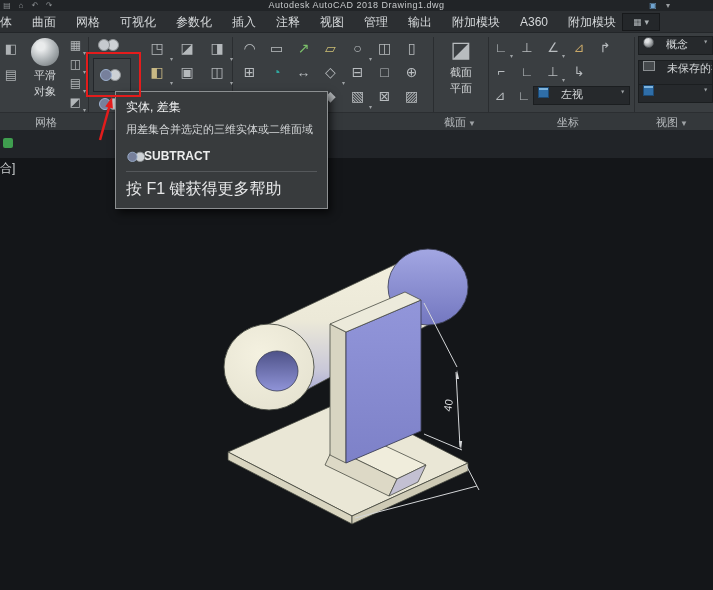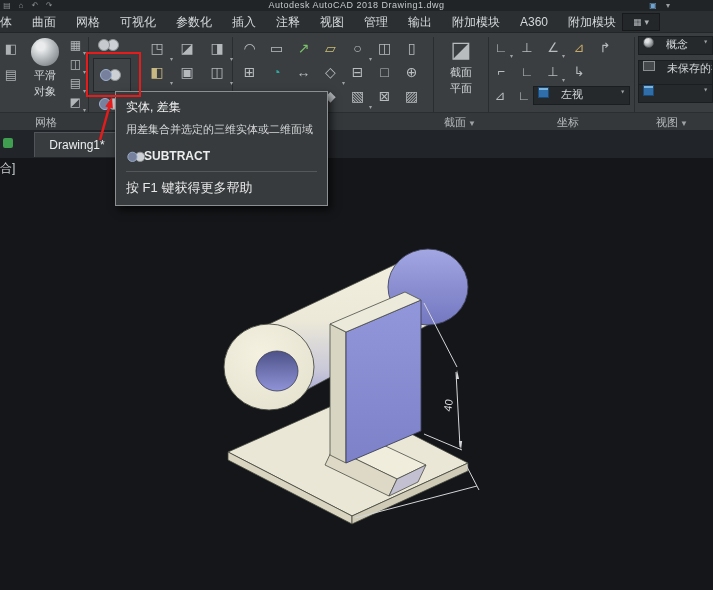--- a/index.html
+++ b/index.html
@@ -105,21 +105,21 @@
   
   #tooltip { position:absolute; left:115px; top:91px; width:213px; background:#383b3d;
     border:1px solid #8c8f91; box-shadow:3px 4px 8px rgba(0,0,0,.65); z-index:40;
     padding:7px 10px 8px 10px; color:#e8e9ea; }
   #tooltip .tt-title { font-size:12px; color:#f0f1f2; }
   #tooltip .tt-desc { font-size:11px; color:#d5d7d9; margin-top:6px; white-space:nowrap; }
   #tooltip .tt-cmd { display:flex; align-items:center; margin-top:12px; font-size:12px;
     font-weight:bold; color:#eceded; }
   #tooltip .tt-cmd .two-circ { width:18px; height:12px; transform:scale(.85); }
   #tooltip hr { border:none; border-top:1px solid #55585b; margin:8px 0 7px 0; }
-  #tooltip .tt-foot { font-size:13px; color:#e6e7e8; }
+  #tooltip .tt-foot { font-size:16px; color:#e6e7e8; }
 
   
   #red-box { position:absolute; left:86px; top:52px; width:55px; height:45px;
     border:2px solid #e41c1c; z-index:60; }
   #arrow-overlay { position:absolute; left:0; top:0; width:713px; height:590px; z-index:70;
     pointer-events:none; }
 </style>
 </head>
 <body>
 
@@ -406,21 +406,20 @@
     <div class="plabel" style="left:16px;width:60px"><span>网格</span></div>
     <div class="plabel" style="left:230px;width:60px"><span>修改</span><span class="arr">▼</span></div>
     <div class="plabel" style="left:432px;width:56px"><span>截面</span><span class="arr">▼</span></div>
     <div class="plabel" style="left:538px;width:60px"><span>坐标</span></div>
     <div class="plabel" style="left:642px;width:60px"><span>视图</span><span class="arr">▼</span></div>
   </div>
 </div>
 
 <div id="filetabs">
   <div id="file-tab-icon"></div>
-  <div id="drawing-tab">Drawing1*</div>
 </div>
 
 <div id="canvas">
   <div id="vp-frag">合]</div>
 
   <svg width="713" height="432" viewBox="0 158 713 432">
     <defs>
       <linearGradient id="bodyGrad" gradientUnits="userSpaceOnUse" x1="0" y1="245" x2="0" y2="412">
         <stop offset="0" stop-color="#f3f0df"></stop>
         <stop offset="0.45" stop-color="#ece9d8"></stop>

